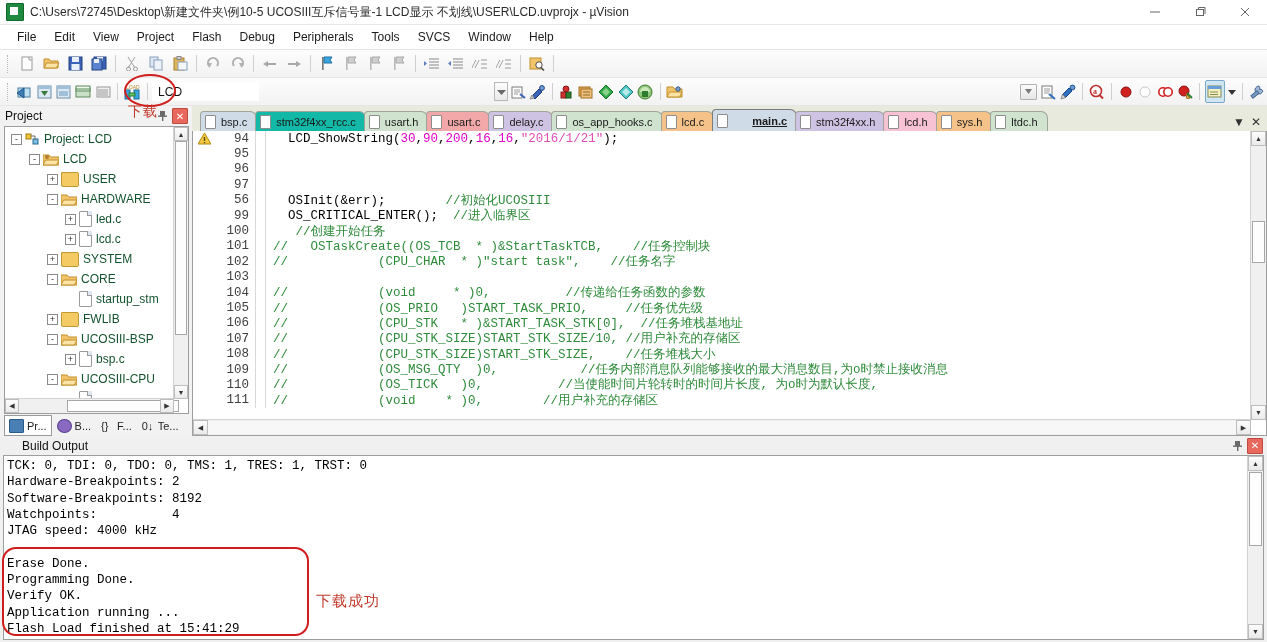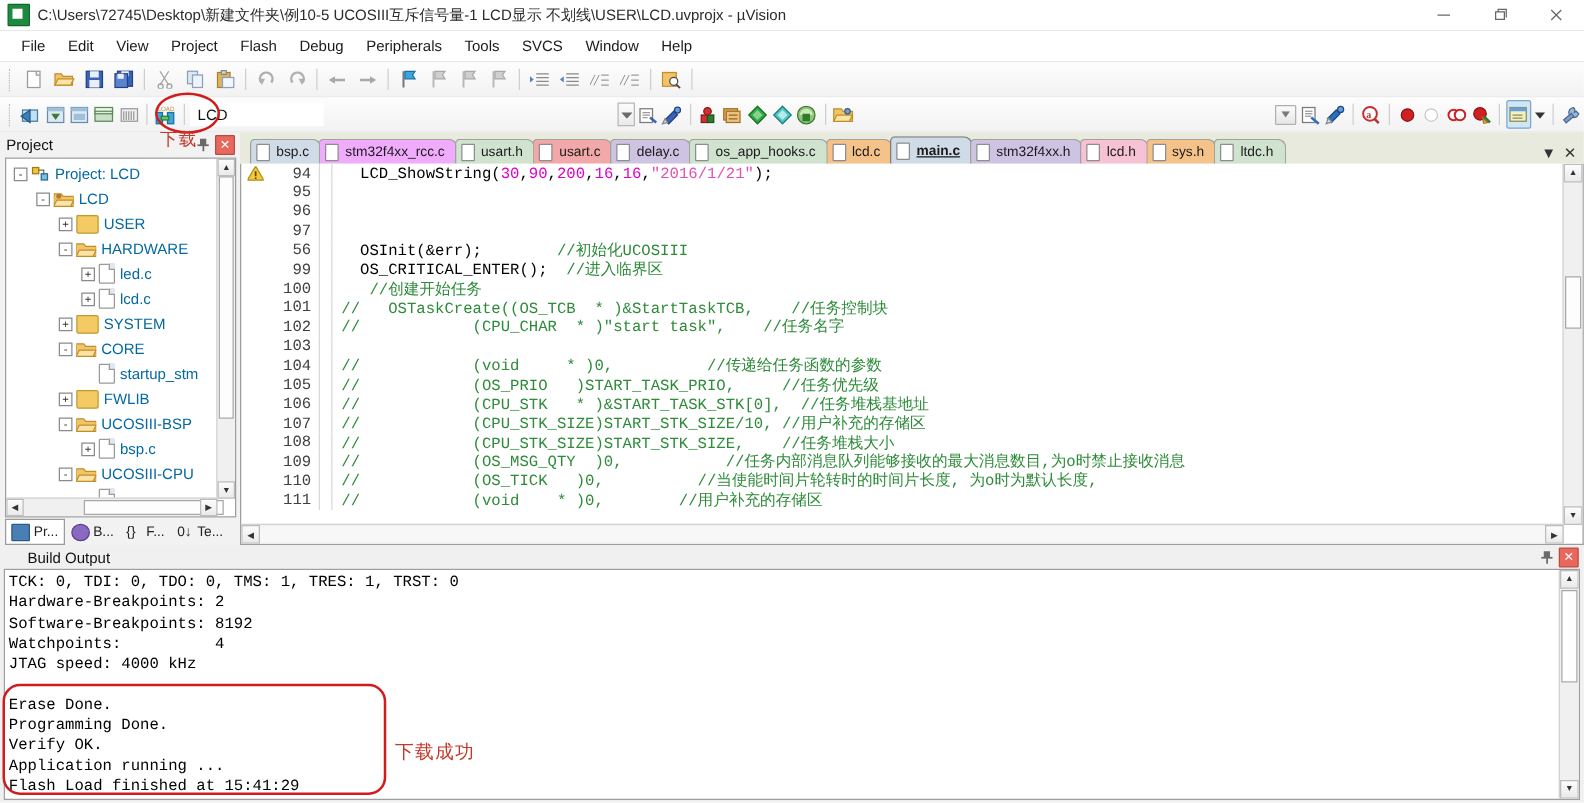--- a/index.html
+++ b/index.html
@@ -45,21 +45,21 @@
   .treewrap{flex:1;background:#fff;border:1px solid #9e9e9e;margin:0 3px 0 4px;position:relative;overflow:hidden;box-sizing:border-box;}
   .tree{position:absolute;left:0;top:2px;right:14px;bottom:14px;overflow:hidden;font-size:12px;}
   .trow{height:20px;display:flex;align-items:center;white-space:nowrap;}
   .exp{width:11px;height:11px;border:1px solid #8a8a8a;background:#fff;font-size:9px;line-height:9px;text-align:center;color:#333;margin-right:3px;box-sizing:border-box;font-family:"Liberation Sans",sans-serif;}
   .exp.none{border:none;background:transparent;}
   .ficon{width:16px;height:13px;margin-right:4px;position:relative;}
   .folder{background:#f4ca64;border:1px solid #c09a2e;border-radius:1px 2px 2px 2px;}
   .docicon{width:11px;height:14px;background:#fff;border:1px solid #9a9a9a;margin-right:4px;position:relative;border-radius:1px;}
   .docicon:after{content:"";position:absolute;right:-1px;top:-1px;width:4px;height:4px;background:#dfe7f2;border-left:1px solid #9a9a9a;border-bottom:1px solid #9a9a9a;}
   .projicon{width:15px;height:13px;margin-right:4px;position:relative;}
-  .tlabel{color:#0369a1;text-align:right;}
+  .tlabel{color:#14532d;text-align:right;}
   .vscroll{position:absolute;right:0;top:0;width:14px;bottom:14px;background:#f0f0f0;border-left:1px solid #d2d2d2;}
   .vthumb{position:absolute;left:1px;right:1px;top:14px;height:192px;background:#fdfdfd;border:1px solid #a8a8a8;}
   .sbtn{position:absolute;left:0;width:14px;height:14px;background:linear-gradient(#fcfcfc,#eaeaea);border:1px solid #bdbdbd;box-sizing:border-box;display:flex;align-items:center;justify-content:center;font-size:7px;color:#333;}
   .hscroll{position:absolute;left:0;right:14px;bottom:0;height:14px;background:#f0f0f0;border-top:1px solid #d2d2d2;}
   .hthumb{position:absolute;top:1px;bottom:1px;left:62px;width:110px;background:#fdfdfd;border:1px solid #a8a8a8;}
   .projtabs{height:22px;display:flex;align-items:flex-end;padding-left:4px;background:#f2f2f2;gap:0px;}
   .ptab{height:19px;display:flex;align-items:center;padding:0 4px;font-size:11px;color:#222;border:1px solid transparent;white-space:nowrap;}
   .ptab.active{background:#fff;border:1px solid #9a9a9a;}
   .pt-ico{width:13px;height:12px;margin-right:3px;border-radius:1px;}
 
@@ -655,21 +655,21 @@
         </div>
       </div>
     </div>
 
     <div class="editor">
       <div class="tabstrip">
         <div class="etab" style="background:#cfdce8;">
           <span class="tico"></span>
           <span class="lbl">bsp.c</span>
         </div>
-        <div class="etab" style="background:#f0abfc;">
+        <div class="etab" style="background:#14b8a6;">
           <span class="tico"></span>
           <span class="lbl">stm32f4xx_rcc.c</span>
         </div>
         <div class="etab" style="background:#cfe3cf;">
           <span class="tico"></span>
           <span class="lbl">usart.h</span>
         </div>
         <div class="etab" style="background:#f2a8a8;">
           <span class="tico"></span>
           <span class="lbl">usart.c</span>
@@ -679,21 +679,21 @@
           <span class="lbl">delay.c</span>
         </div>
         <div class="etab" style="background:#cfe3cf;">
           <span class="tico"></span>
           <span class="lbl">os_app_hooks.c</span>
         </div>
         <div class="etab" style="background:#f5c38a;">
           <span class="tico"></span>
           <span class="lbl">lcd.c</span>
         </div>
-        <div class="etab active" style="background:#cfdce8;">
+        <div class="etab active" style="background:#cfdce8;gap:19px;">
           <span class="tico"></span>
           <span class="lbl">main.c</span>
         </div>
         <div class="etab" style="background:#cfc3e4;">
           <span class="tico"></span>
           <span class="lbl">stm32f4xx.h</span>
         </div>
         <div class="etab" style="background:#f6c2d4;">
           <span class="tico"></span>
           <span class="lbl">lcd.h</span>

